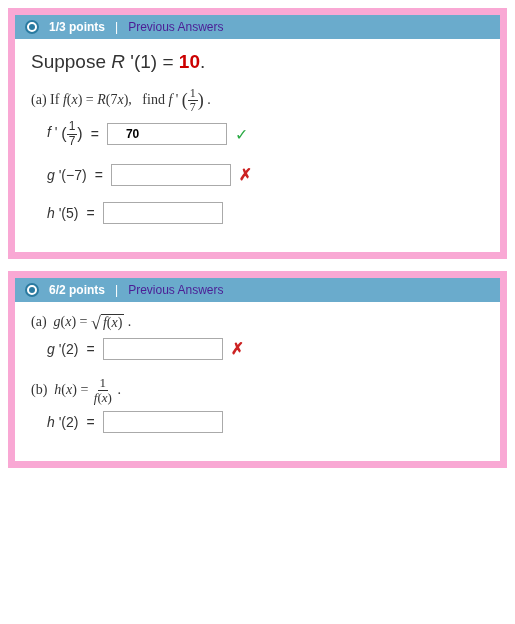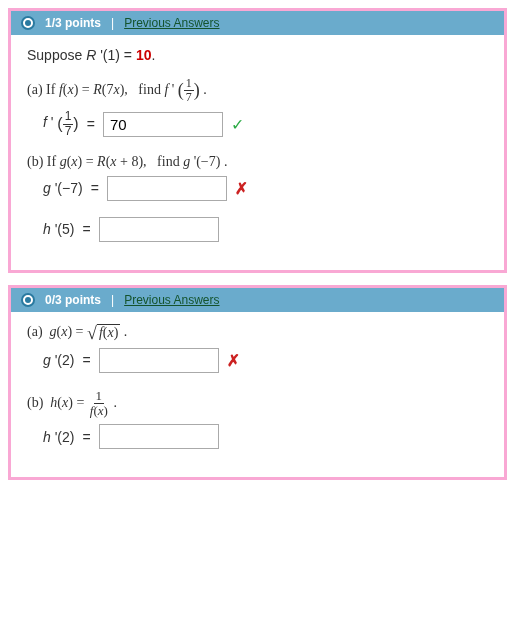--- a/index.html
+++ b/index.html
@@ -5,21 +5,21 @@
     * { box-sizing: border-box; margin: 0; padding: 0; }
     body {
       font-family: Arial, sans-serif;
       font-size: 14px;
       background: #fff;
       width: 515px;
       color: #333;
     }
 
     .problem-block {
-      border: 3px solid #f9a8d4;
+      border: 7px solid #f9a8d4;
       margin: 8px;
       margin-bottom: 12px;
     }
 
     .problem-header {
       background: #6aabcc;
       padding: 5px 10px;
       display: flex;
       align-items: center;
       gap: 10px;
@@ -50,32 +50,31 @@
       color: #fff;
     }
 
     .header-divider {
       color: #fff;
       font-size: 12px;
     }
 
     .header-prev-answers {
       font-size: 12px;
-      color: #14532d;
-      text-decoration: underline;
+      color: #4c1d95;
       cursor: pointer;
     }
 
     .problem-body {
       padding: 12px 16px;
     }
 
     .suppose-text {
       margin-bottom: 14px;
-      font-size: 14px;
+      font-size: 19px;
     }
 
     .part {
       margin-bottom: 16px;
     }
 
     .part-label {
       margin-bottom: 6px;
       font-size: 14px;
       font-family: Liberation Serif, serif;
@@ -92,24 +91,25 @@
       font-size: 14px;
       white-space: nowrap;
     }
 
     .eq-sign {
       font-size: 14px;
     }
 
     .answer-input {
       border: 1px solid #aaa;
-      padding: 3px 6px;
-      font-size: 15px;
+      padding: 3px 18px;
+      font-size: 12px;
       width: 120px;
       outline: none;
+      font-weight: bold;
     }
 
     .answer-input.filled {
       background: #fff;
     }
 
     .check-icon {
       color: #2aaa44;
       font-size: 16px;
     }
@@ -204,23 +204,20 @@
               <span class="denominator">7</span>
             </span><span class="math-parens" style="font-size:16px;">)</span>
         </span>
         <span class="eq-sign">=</span>
         <input class="answer-input filled" type="text" value="70" readonly="" style="">
         <span class="check-icon">✓</span>
       </div>
     </div>
 
     <div class="part">
-      <div class="part-label">
-        (b) If <span class="italic">g</span>(<span class="italic">x</span>) = <span class="italic">R</span>(<span class="italic">x</span> + 8),&nbsp;&nbsp; find <span class="italic">g</span> '(−7) .
-      </div>
       <div class="part-answer-row">
         <span class="answer-label">
           <span class="italic">g</span> '(−7)
         </span>
         <span class="eq-sign">=</span>
         <input class="answer-input" type="text" value="" style="">
         <span class="cross-icon">✗</span>
       </div>
     </div>
 
@@ -234,21 +231,21 @@
       </div>
     </div>
   </div>
 </div>
 
 <div class="problem-block">
   <div class="problem-header">
     <div class="header-icon">
       <div class="header-icon-inner"></div>
     </div>
-    <span class="header-points">0/3 points</span>
+    <span class="header-points">6/2 points</span>
     <span class="header-divider">|</span>
     <span class="header-prev-answers">Previous Answers</span>
   </div>
   <div class="problem-body">
 
 
     <div class="part">
       <div class="part-label">
         (a) &nbsp;<span class="italic">g</span>(<span class="italic">x</span>) =
         <span class="sqrt-wrapper">

